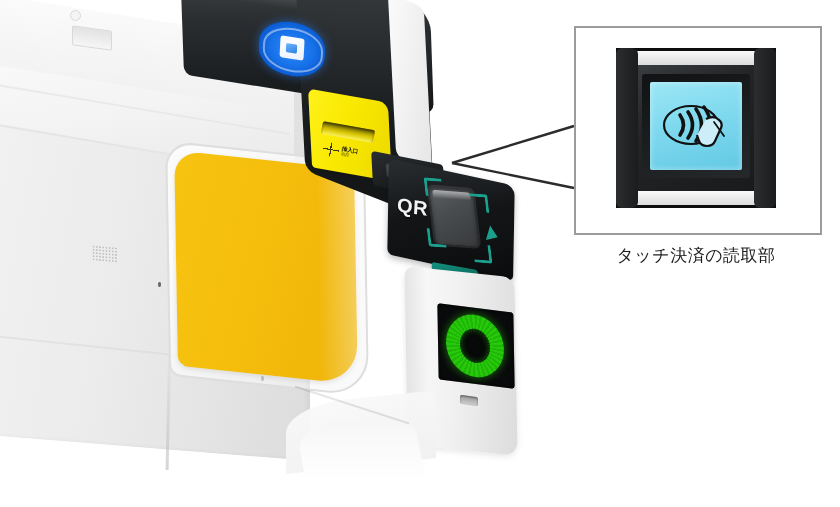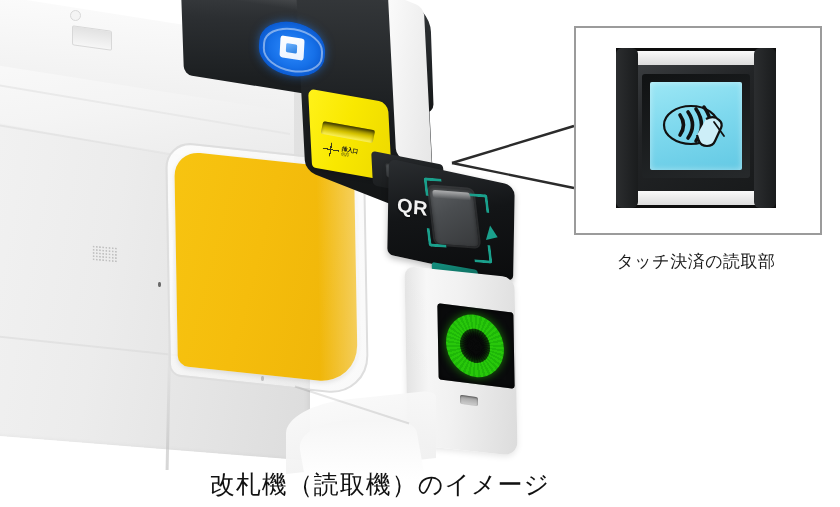--- a/index.html
+++ b/index.html
@@ -333,21 +333,21 @@
   }
   .screen{
     position:absolute;left:8px;top:8px;width:92px;height:88px;
     background:linear-gradient(165deg,#9ce7f5 0%,#7fd9ee 45%,#63c9e4 100%);
     border-radius:2px;
     box-shadow:inset 0 0 6px rgba(255,255,255,.45);
   }
   .contactless{position:absolute;left:6px;top:12px;width:80px;height:62px;}
 
   .inset-caption{
-    position:absolute;left:574px;top:250px;width:244px;
+    position:absolute;left:574px;top:244px;width:244px;
     text-align:center;font-size:17px;color:#1a1a1a;
     font-family:"DejaVu Sans","Liberation Sans",sans-serif;
     letter-spacing:.5px;
   }
   .main-caption{
     position:absolute;left:0;top:468px;width:760px;
     text-align:center;font-size:25px;color:#111111;
     font-family:"DejaVu Sans","Liberation Sans",sans-serif;
     letter-spacing:1px;
   }
@@ -463,15 +463,14 @@
             <path d="M50 25 q8 -4 13 1 q4 3 2 8 l-6 13 q-2 5 -8 5 q-6 0 -8 -5 l-2 -6" fill="#cdeef8" stroke="#111" stroke-width="2.2" stroke-linejoin="round"></path>
             <path d="M58 28 l10 14" fill="none" stroke="#111" stroke-width="1.8" stroke-linecap="round"></path>
           </svg>
         </div>
       </div>
     </div>
   </div>
 
   <div class="inset-caption">タッチ決済の読取部</div>
 
-  <div class="main-caption">改札機（読取機）のイメージ</div>
 
 </div>
 
 </body></html>

